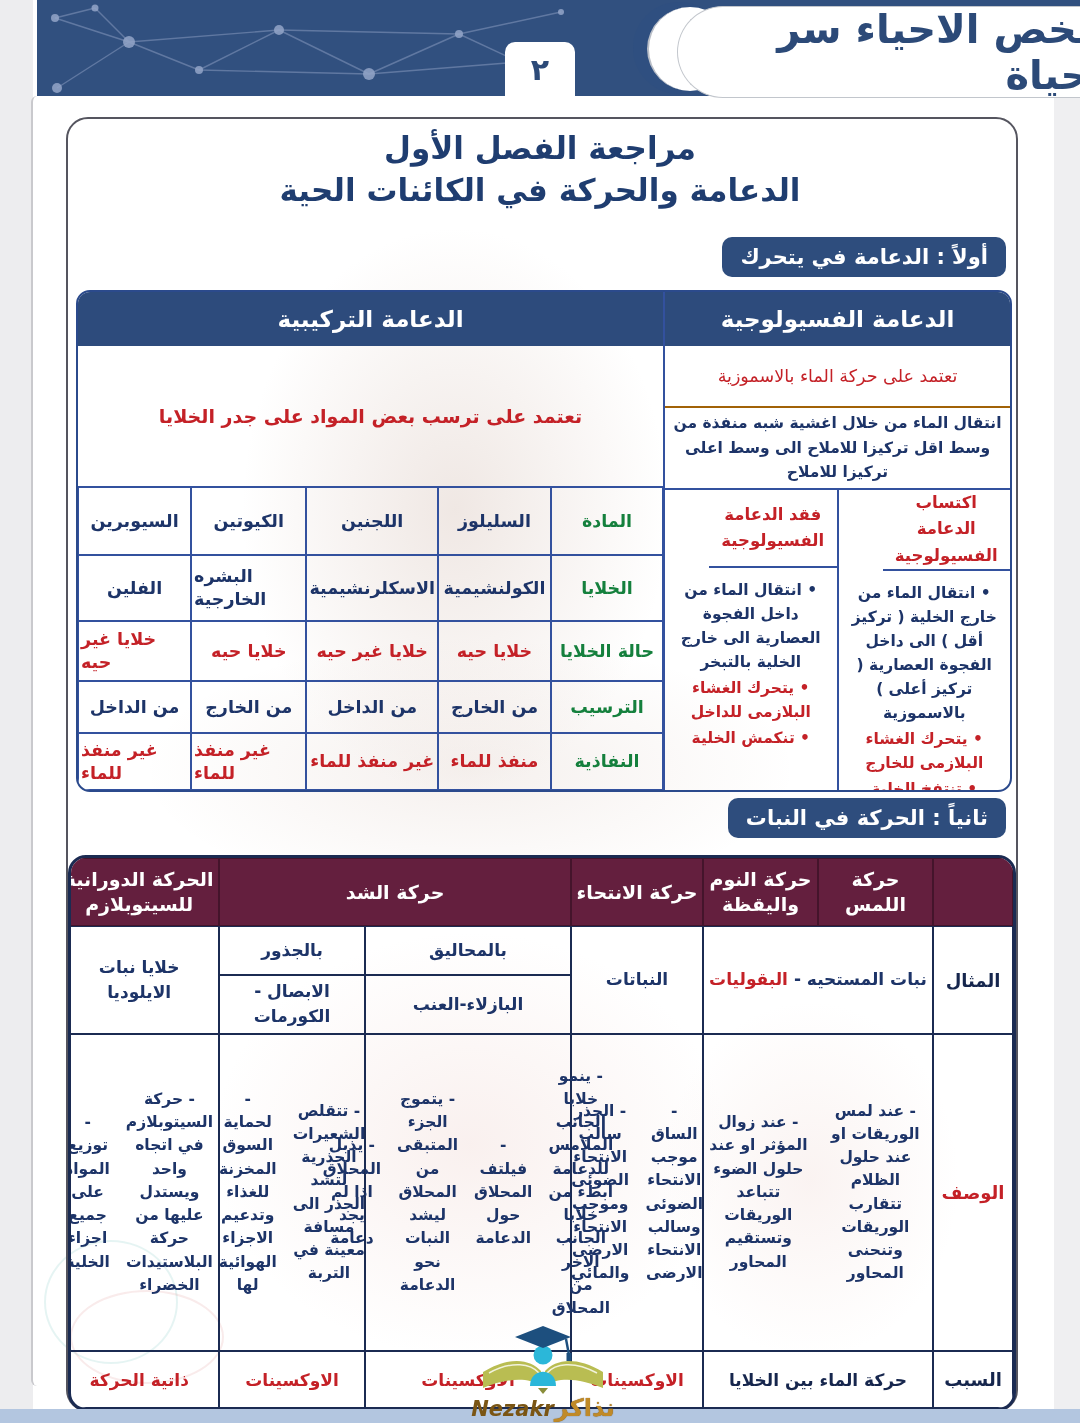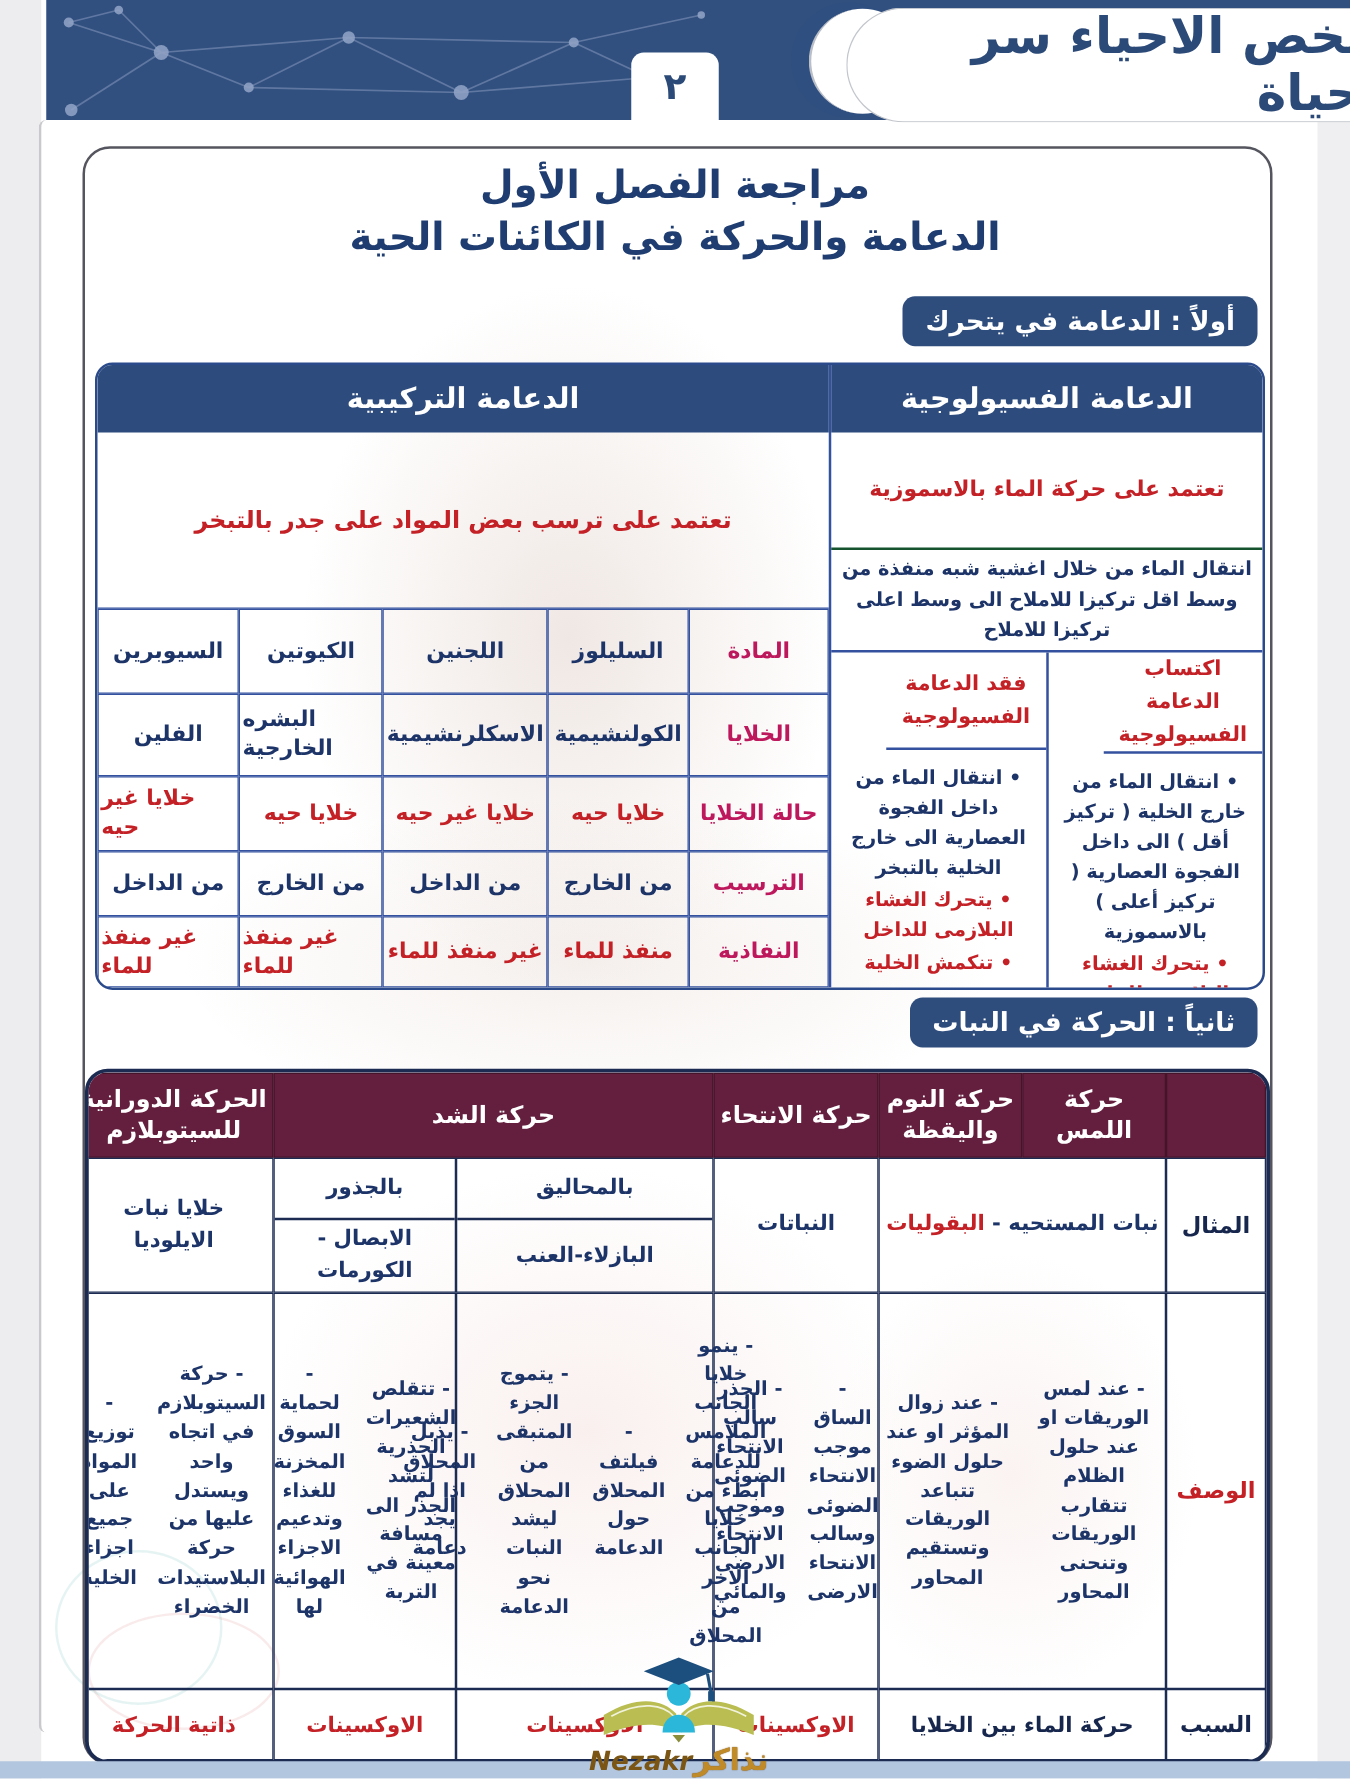--- a/index.html
+++ b/index.html
@@ -41,38 +41,38 @@
   .badge1{top:237px;}
   .badge2{top:798px;}
   
   .t1{position:absolute;left:76px;top:290px;width:932px;height:498px;border:2px solid #2b4a8c;border-radius:14px;
     overflow:hidden;display:flex;direction:rtl;background:transparent;}
   .t1-phys{width:345px;display:flex;flex-direction:column;border-left:2px solid #33519e;}
   .t1-struct{flex:1;display:flex;flex-direction:column;}
   .t1-head{height:54px;flex:0 0 54px;background:#2d4b7c;color:#fff;font-weight:bold;font-size:23px;
     display:flex;align-items:center;justify-content:center;}
   .p-red{flex:0 0 60px;display:flex;align-items:center;justify-content:center;color:#c42127;
-    font-weight:bold;font-size:17.5px;border-bottom:2px solid #14532d;padding:16px 6px;text-align:center;}
+    font-weight:normal;font-size:17.5px;border-bottom:2px solid #a16207;padding:0 6px;text-align:center;}
   .p-blue{flex:0 0 80px;display:flex;align-items:center;justify-content:center;color:#1d3468;
     font-weight:bold;font-size:15.5px;line-height:1.6;border-bottom:2px solid #33519e;padding:0 8px;text-align:center;}
   .p-cols{flex:1;display:flex;direction:rtl;}
   .p-gain{width:50%;border-left:2px solid #33519e;display:flex;flex-direction:column;}
   .p-loss{width:50%;display:flex;flex-direction:column;}
   .p-subhead{flex:0 0 76px;display:flex;align-items:center;justify-content:center;color:#c42127;
     font-weight:bold;font-size:16.5px;line-height:1.6;border-bottom:2px solid #33519e;text-align:center;padding:0 4px;margin-left:44px;}
   .p-list{flex:1;padding:10px 5px;display:flex;flex-direction:column;gap:2px;font-weight:bold;
     font-size:15.5px;line-height:1.55;text-align:center;justify-content:flex-start;}
   .nv{color:#1d3468;} .rd{color:#c42127;}
   .s-red{flex:0 0 140px;display:flex;align-items:center;justify-content:center;color:#c42127;
     font-weight:bold;font-size:19px;border-bottom:1px solid #33519e;text-align:center;}
   .matrix{flex:1;display:grid;direction:rtl;grid-template-columns:112px 1fr 1.08fr 1.02fr 1fr;
     grid-template-rows:68px 66px 60px 52px 1fr;}
   .m{border:1px solid #33519e;display:flex;align-items:center;justify-content:center;
     font-weight:bold;font-size:17.5px;padding:2px;text-align:left;line-height:1.3;}
-  .m-lab{color:#be185d;}
+  .m-lab{color:#15803d;}
   
   .t2{position:absolute;left:68px;top:855px;width:942px;height:550px;border:3px solid #1b2b52;border-radius:18px;
     overflow:hidden;display:grid;direction:rtl;
     grid-template-columns:80px 115px 115px 132px 206px 146px 1fr;
     grid-template-rows:68px 108px 1fr 57px;}
   .h2c{background:#641f3e;color:#fff;font-weight:bold;font-size:19px;line-height:1.3;
     display:flex;align-items:center;justify-content:center;text-align:center;border:1px solid #44142b;padding:2px;}
   .c2{border:1px solid #1b2b52;display:flex;align-items:center;justify-content:center;
     text-align:center;font-weight:bold;padding:4px;}
   .lab2{font-size:18px;color:#16264d;}
@@ -174,21 +174,21 @@
             <div class="nv">• انتقال الماء من داخل الفجوة العصارية الى خارج الخلية بالتبخر</div>
             <div class="rd">• يتحرك الغشاء البلازمى للداخل</div>
             <div class="rd">• تنكمش الخلية</div>
           </div>
         </div>
       </div>
     </div>
 
     <div class="t1-struct">
       <div class="t1-head">الدعامة التركيبية</div>
-      <div class="s-red">تعتمد على ترسب بعض المواد على جدر بالتبخر</div>
+      <div class="s-red">تعتمد على ترسب بعض المواد على جدر الخلايا</div>
       <div class="matrix">
         <div class="m m-lab">المادة</div>
         <div class="m nv">السليلوز</div>
         <div class="m nv">اللجنين</div>
         <div class="m nv">الكيوتين</div>
         <div class="m nv">السيوبرين</div>
 
         <div class="m m-lab">الخلايا</div>
         <div class="m nv">الكولنشيمية</div>
         <div class="m nv">الاسكلرنشيمية</div>

